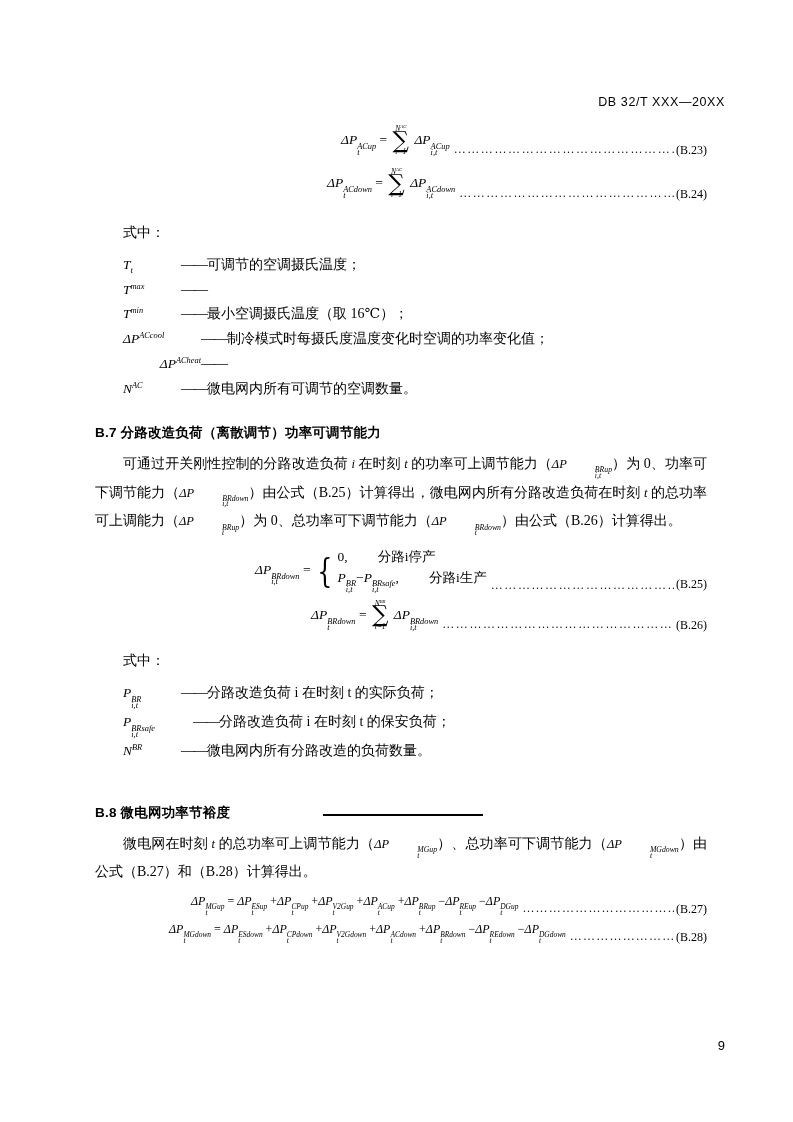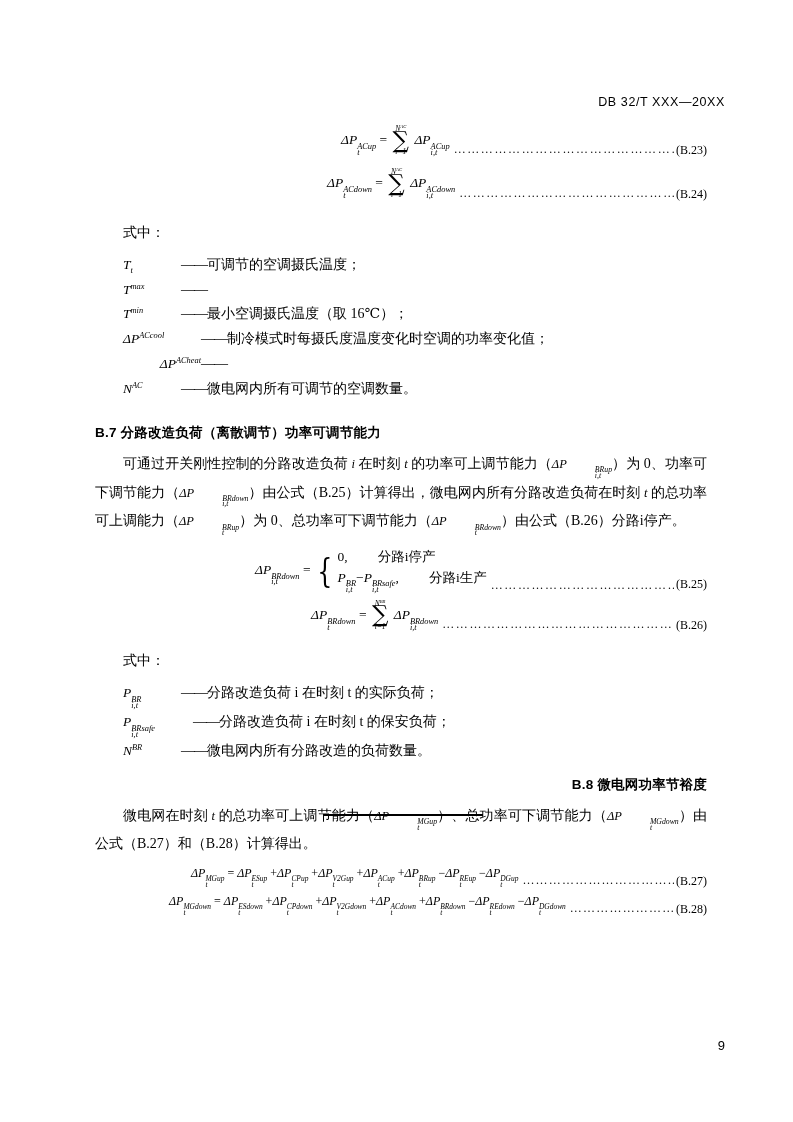--- a/index.html
+++ b/index.html
@@ -301,21 +301,21 @@
             <span class="sub-part">i,t</span>
           </span></span><span class="cjk">）为 0、功率可下调节能力（</span><span class="mathinl">ΔP<span class="stack">
             <span class="sup-part">BRdown</span>
             <span class="sub-part">i,t</span>
           </span></span><span class="cjk">）由公式（B.25）计算得出，微电网内所有分路改造负荷在时刻 </span><span class="mathinl">t</span><span class="cjk"> 的总功率可上调能力（</span><span class="mathinl">ΔP<span class="stack">
             <span class="sup-part">BRup</span>
             <span class="sub-part">t</span>
           </span></span><span class="cjk">）为 0、总功率可下调节能力（</span><span class="mathinl">ΔP<span class="stack">
             <span class="sup-part">BRdown</span>
             <span class="sub-part">t</span>
-          </span></span><span class="cjk">）由公式（B.26）分路i停产。</span>
+          </span></span><span class="cjk">）由公式（B.26）计算得出。</span>
     </p>
 
     <div class="eq-row" style="margin-top:10px; align-items:center;">
       <div class="eq-spacer" style="width:160px;"></div>
       <span class="eq-body">
         <span>Δ</span><span class="mi">P</span><span class="stack">
             <span class="sup-part">BRdown</span>
             <span class="sub-part">i,t</span>
           </span>
         <span class="mup">=</span>
@@ -384,21 +384,21 @@
         <span class="defdash">——</span>
         <span class="deftext cjk">分路改造负荷 i 在时刻 t 的保安负荷；</span>
       </div>
       <div class="defrow">
         <span class="defsym"><span>N</span><sup>BR</sup></span>
         <span class="defdash">——</span>
         <span class="deftext cjk">微电网内所有分路改造的负荷数量。</span>
       </div>
     </div>
 
-    <p class="sec-head" style="margin-top:12px;text-align:right;">B.8 微电网功率节裕度</p>
+    <p class="sec-head" style="margin-top:40px;">B.8 微电网功率节裕度</p>
 
     <p class="para" style="margin-top:9px;">
       <span class="cjk">微电网在时刻 </span><span class="mathinl">t</span><span class="cjk"> 的总功率可上调节能力（</span><span class="mathinl">ΔP<span class="stack">
             <span class="sup-part">MGup</span>
             <span class="sub-part">t</span>
           </span></span><span class="cjk">）、总功率可下调节能力（</span><span class="mathinl">ΔP<span class="stack">
             <span class="sup-part">MGdown</span>
             <span class="sub-part">t</span>
           </span></span><span class="cjk">）由公式（B.27）和（B.28）计算得出。</span>
     </p>

